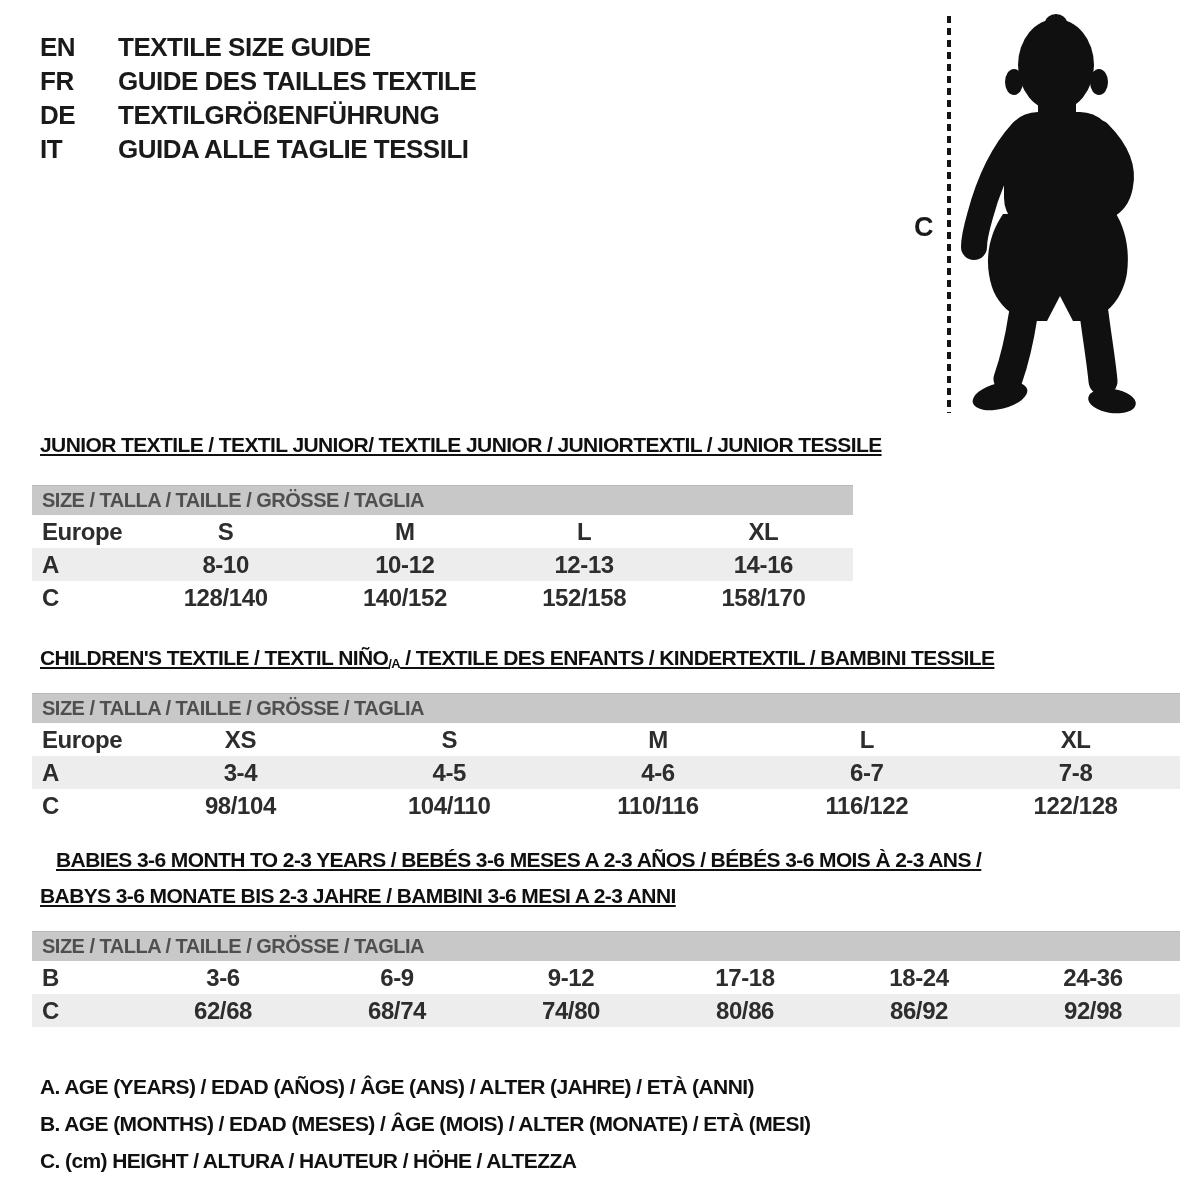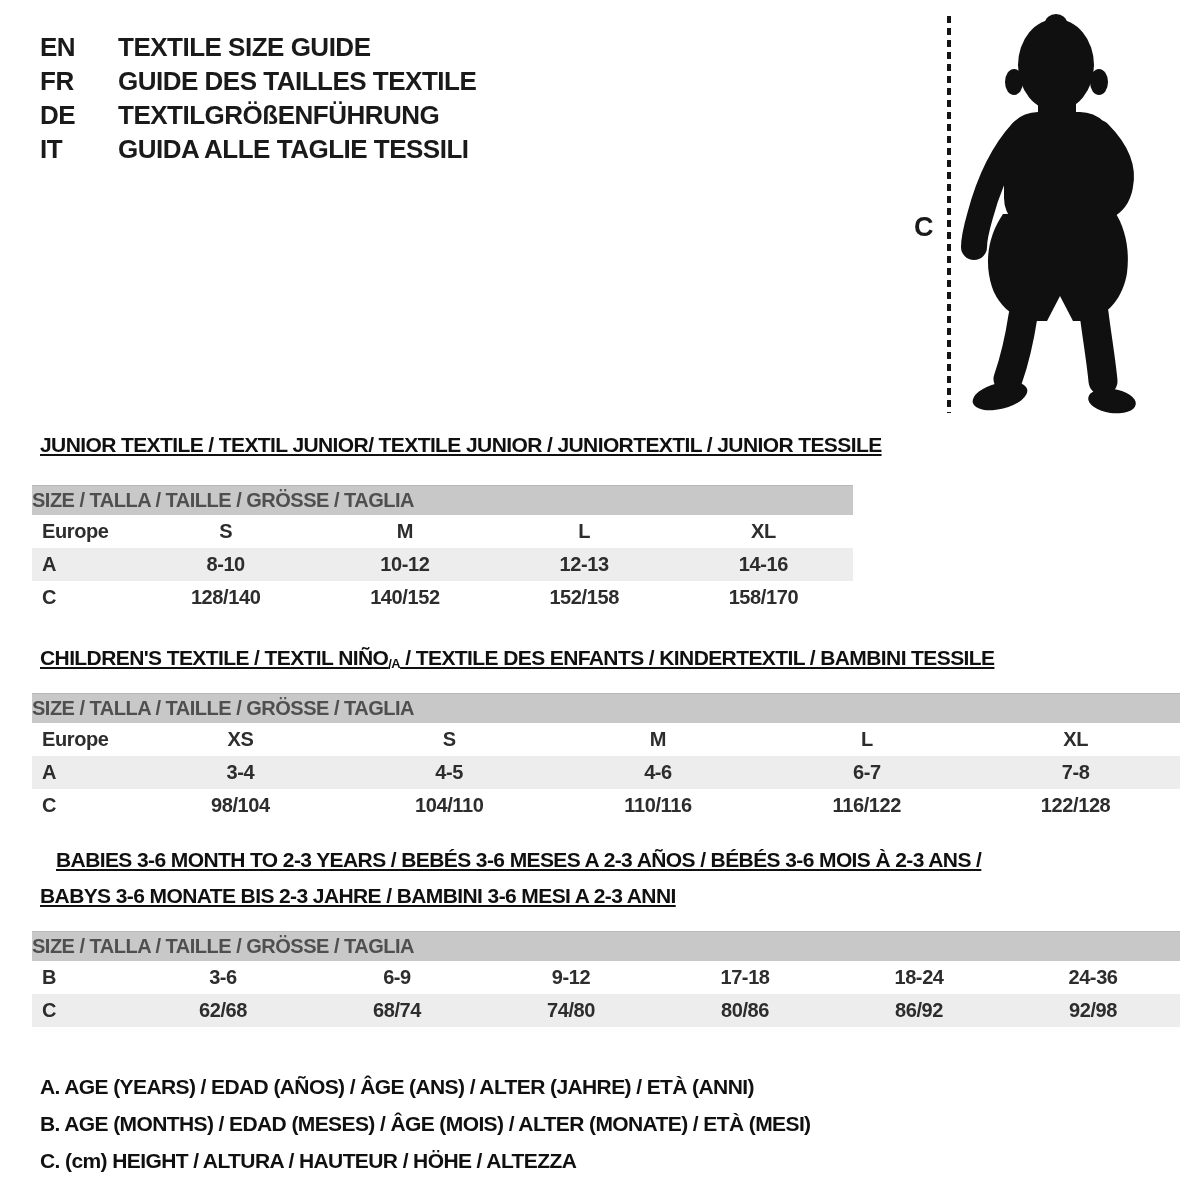--- a/index.html
+++ b/index.html
@@ -23,24 +23,24 @@
   .figure-c{left:914px;top:212px;font-size:27px;font-weight:bold;}
 
   
   .sec-title{font-size:21px;font-weight:bold;letter-spacing:-0.6px;color:#101010;white-space:nowrap;text-decoration:underline;}
   .sec-title .sub{font-size:13px;vertical-align:-3px;}
 
   
   .size-table{left:32px;}
   .tbl-hdr{
     background:#c8c8c8;height:29px;display:flex;align-items:center;
-    font-size:20px;font-weight:bold;color:#4f4f4f;letter-spacing:-0.5px;
+    padding-left:10px;font-size:20px;font-weight:bold;color:#4f4f4f;letter-spacing:-0.5px;
     border-top:1px solid #b9b9b9;
   }
-  .trow{display:grid;height:33px;align-items:center;font-size:20px;font-weight:bold;letter-spacing:-0.4px;color:#2d2d2d;}
+  .trow{display:grid;height:33px;align-items:center;font-size:24px;font-weight:bold;letter-spacing:-0.4px;color:#2d2d2d;}
   .cols4{grid-template-columns:104px repeat(4,1fr);}
   .cols5{grid-template-columns:104px repeat(5,1fr);}
   .cols6{grid-template-columns:104px repeat(6,1fr);}
   .trow.alt{background:#ededed;}
   .rlabel{padding-left:10px;text-align:left;}
   .cell{text-align:center;}
 
   
   .legend{left:40px;top:1068px;line-height:37px;font-size:21px;font-weight:bold;letter-spacing:-0.6px;color:#101010;white-space:nowrap;}
 </style>

